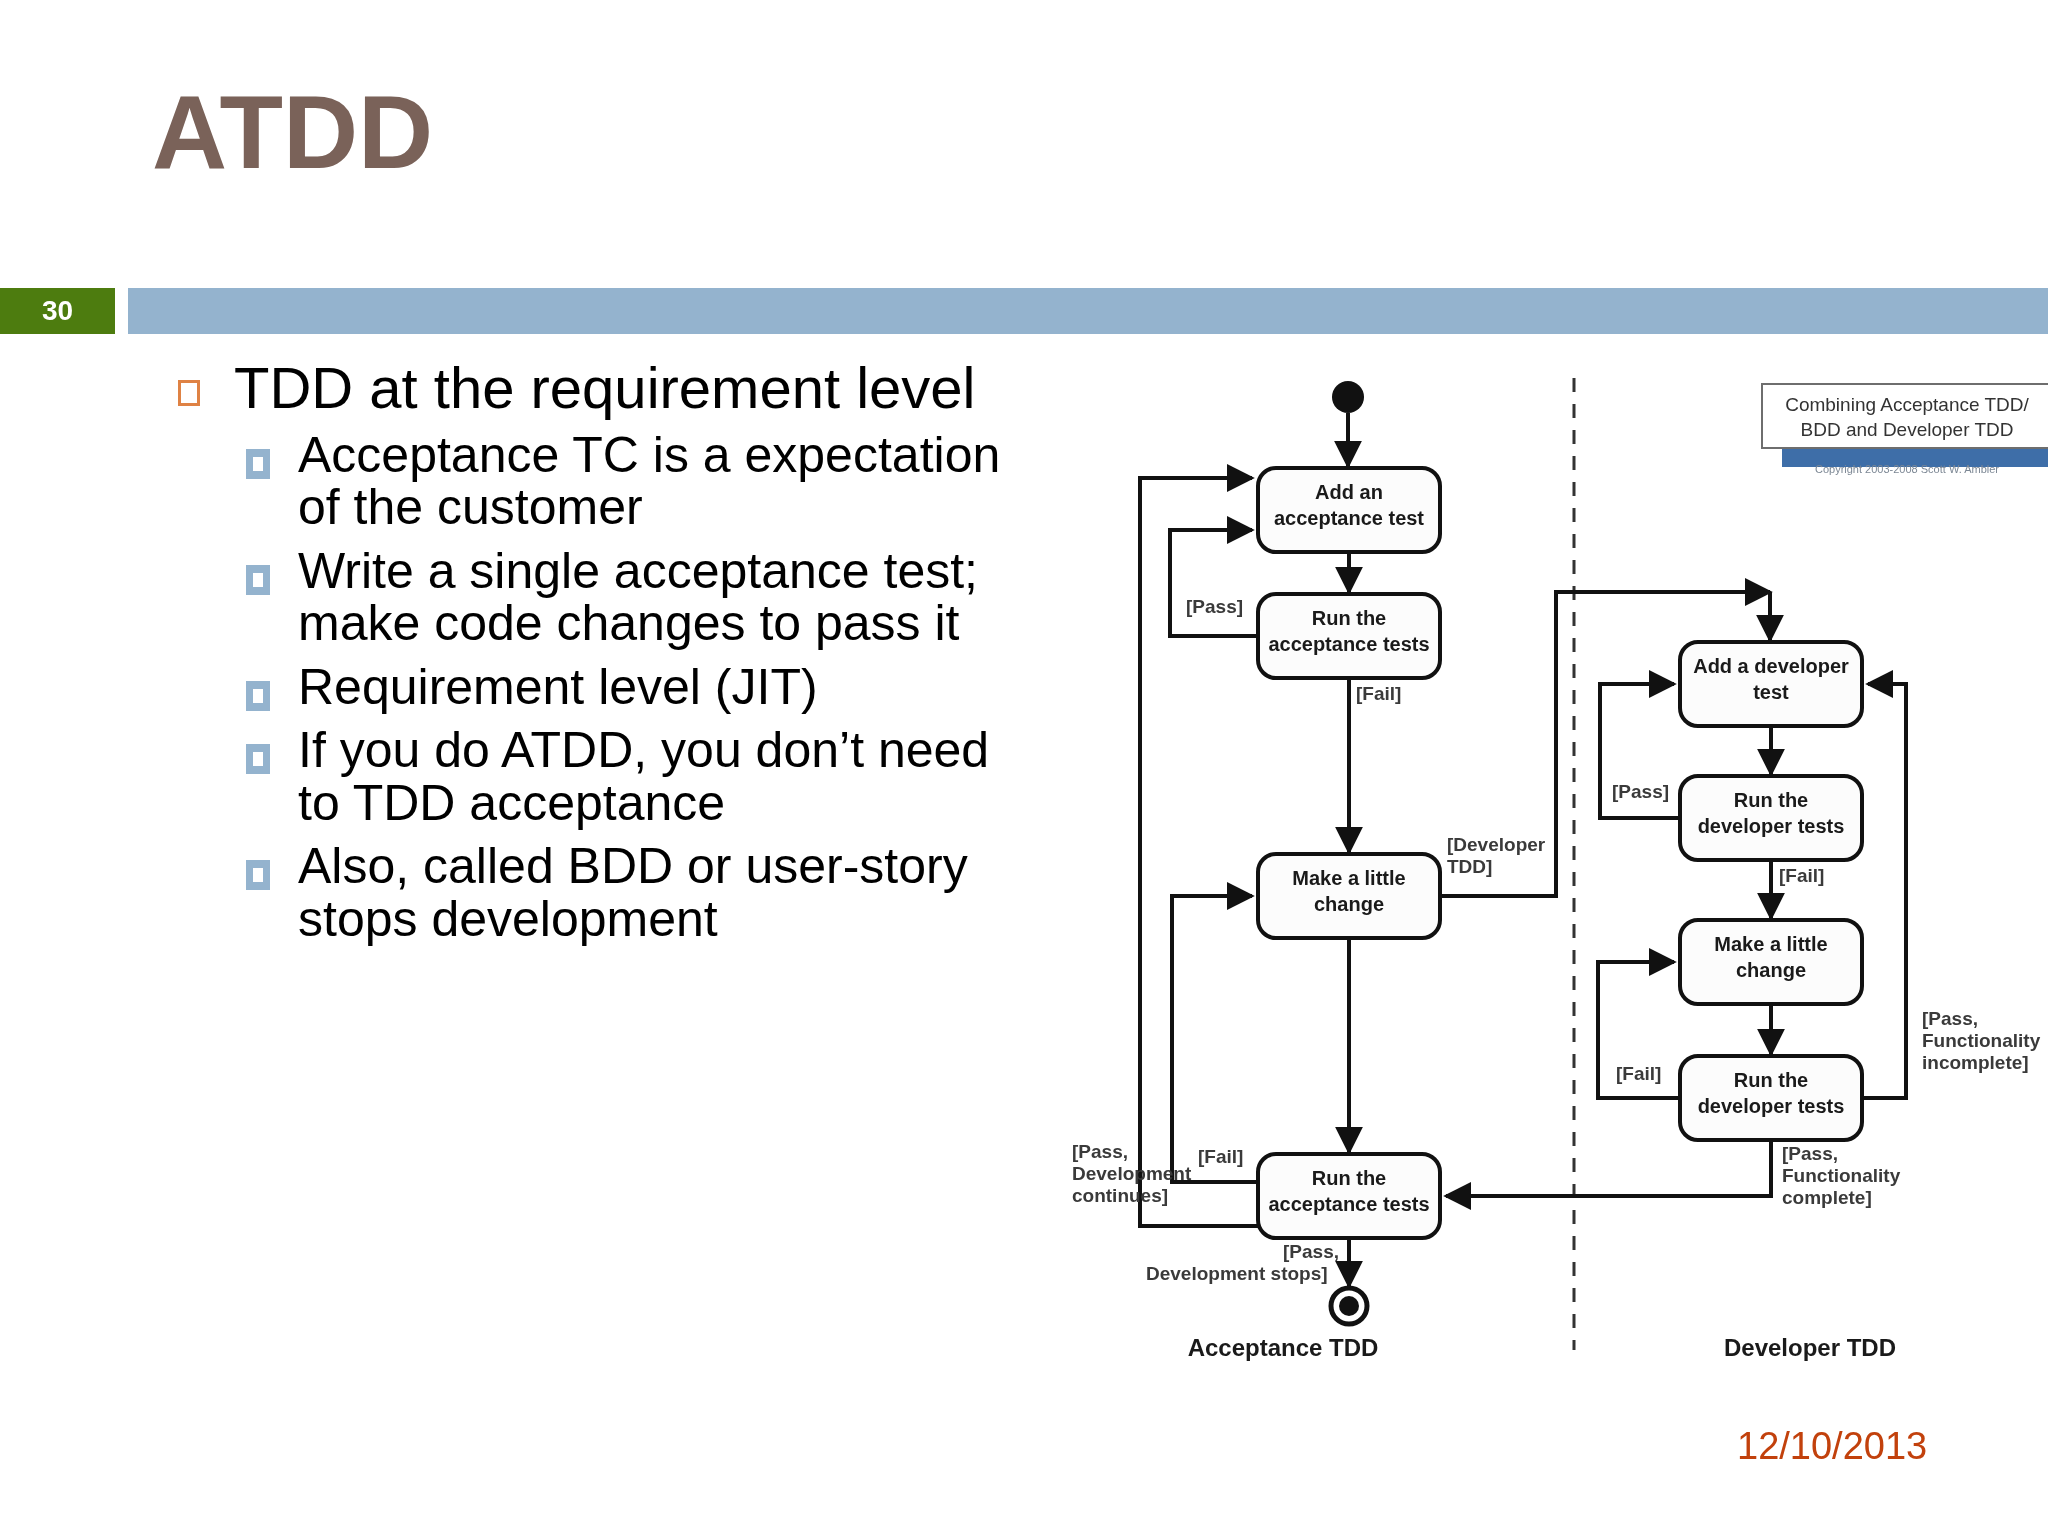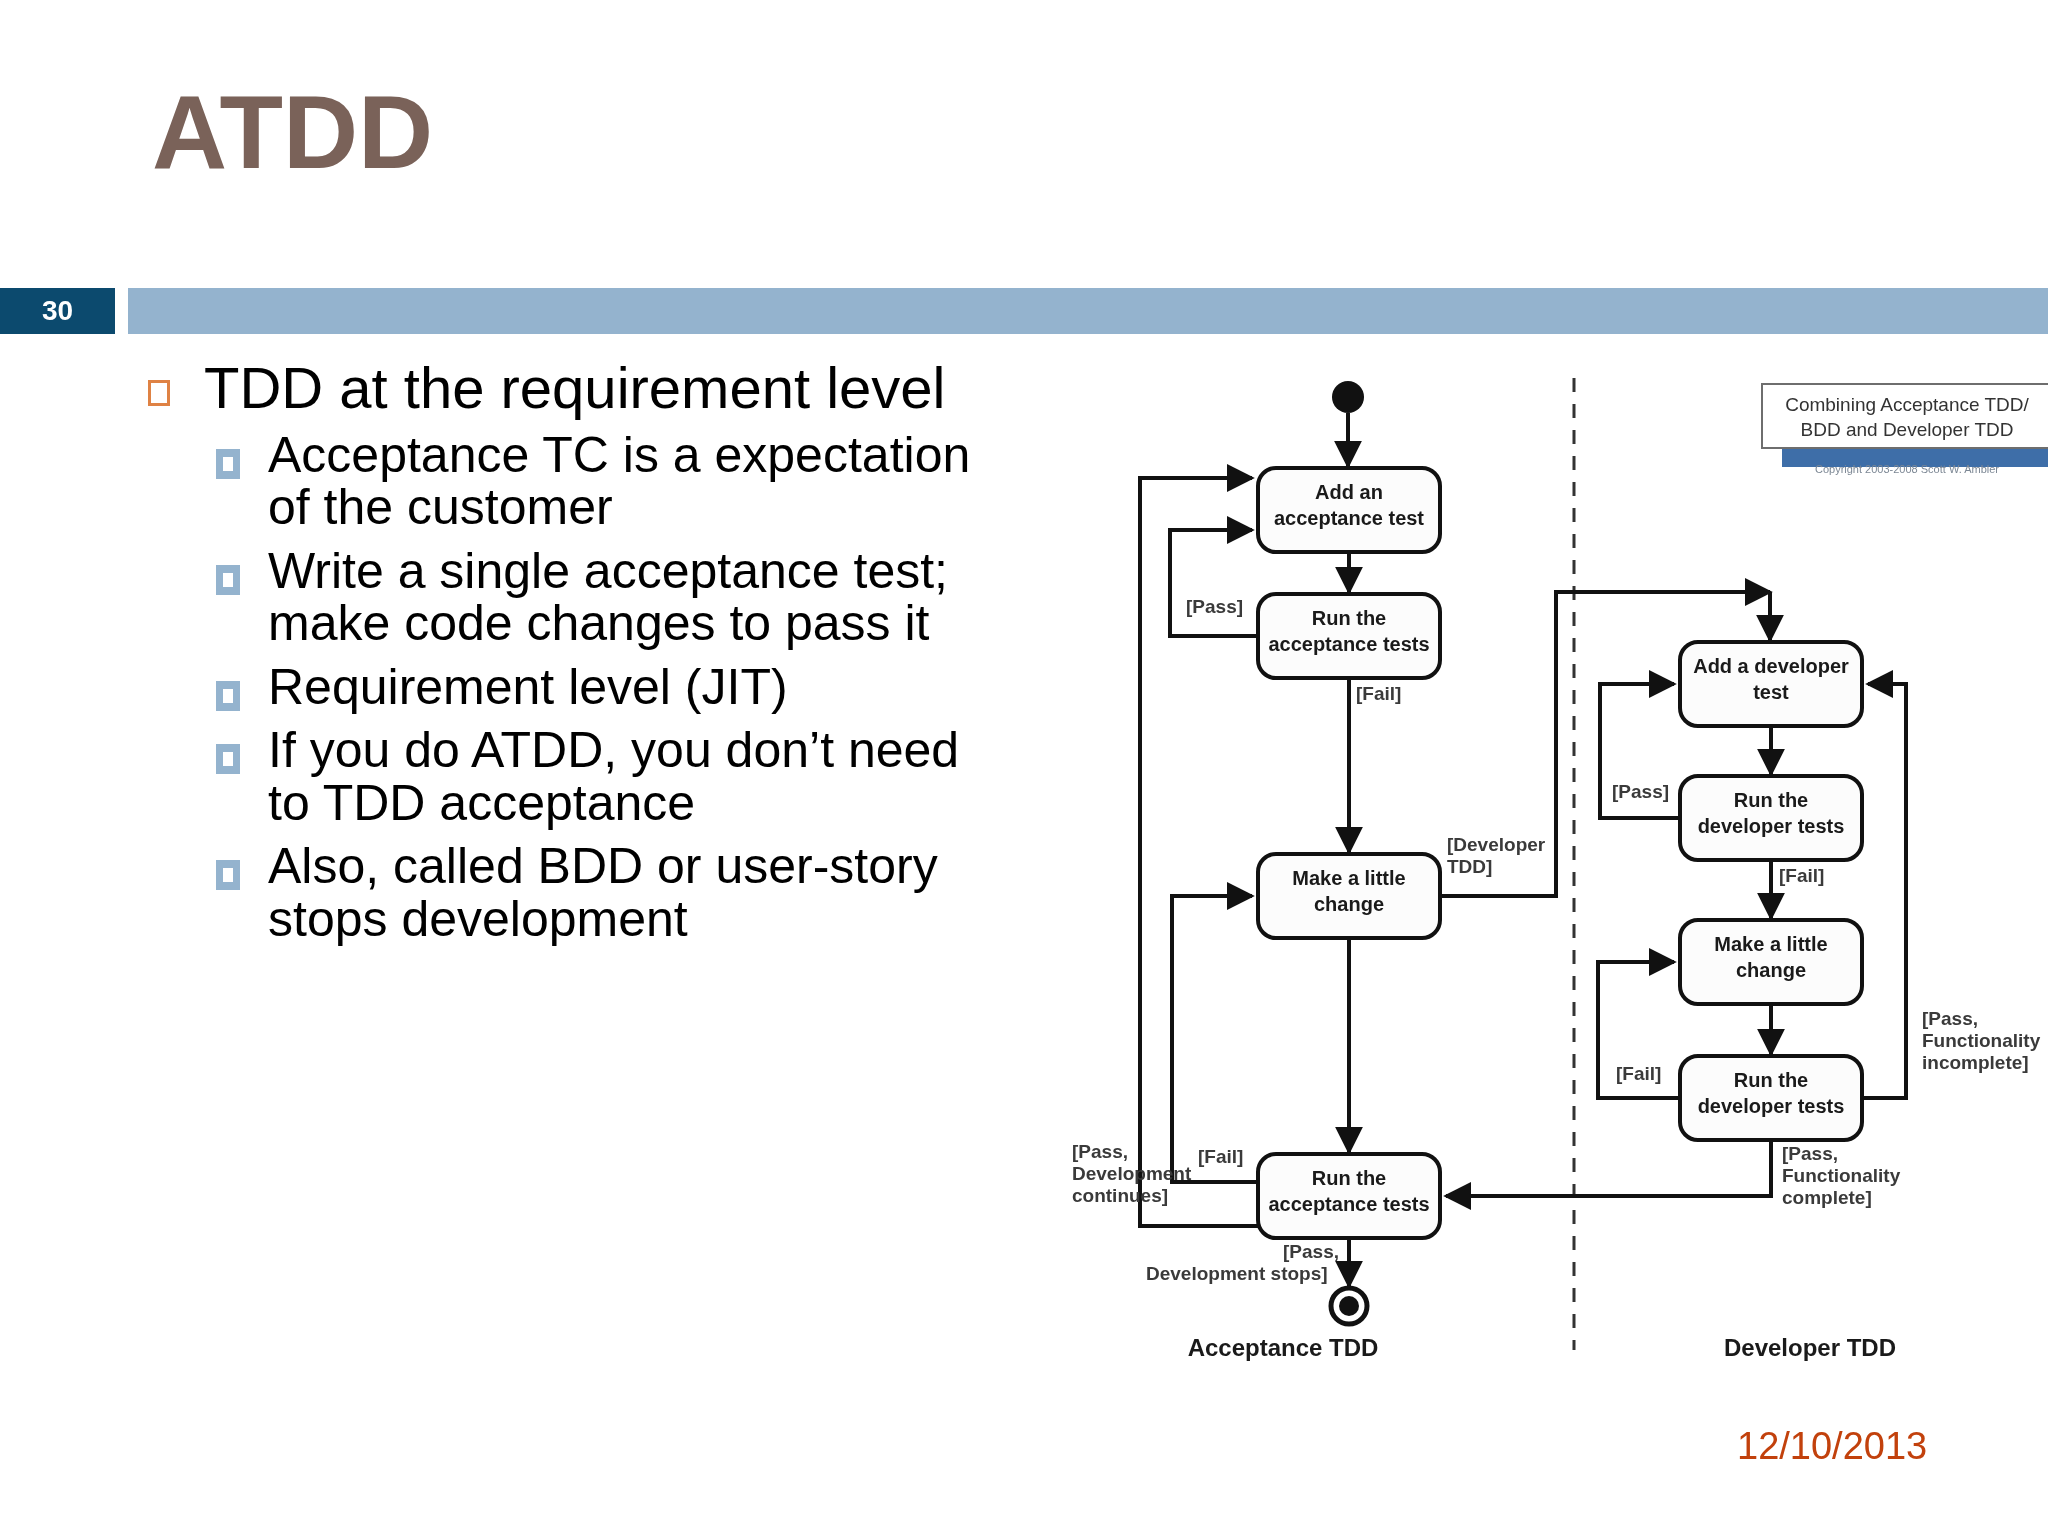--- a/index.html
+++ b/index.html
@@ -37,41 +37,41 @@
     top: 288px;
     width: 2048px;
     height: 46px;
   }
   .page-badge {
     position: absolute;
     left: 0;
     top: 0;
     width: 115px;
     height: 46px;
-    background: #0c4a6e;
+    background: #4d7c0f;
     color: #FFFFFF;
     font-weight: bold;
     font-size: 28px;
     display: flex;
     align-items: center;
     justify-content: center;
   }
   .header-bar {
     position: absolute;
     left: 128px;
     top: 0;
     right: 0;
     height: 46px;
     background: #94B3CE;
   }
 
   
   .content-body {
     position: absolute;
-    left: 116px;
+    left: 146px;
     top: 358px;
     width: 860px;
   }
   .bullet-l1 {
     position: relative;
     padding-left: 88px;
     font-size: 58px;
     line-height: 1.03;
     color: #000000;
     margin-bottom: 8px;

